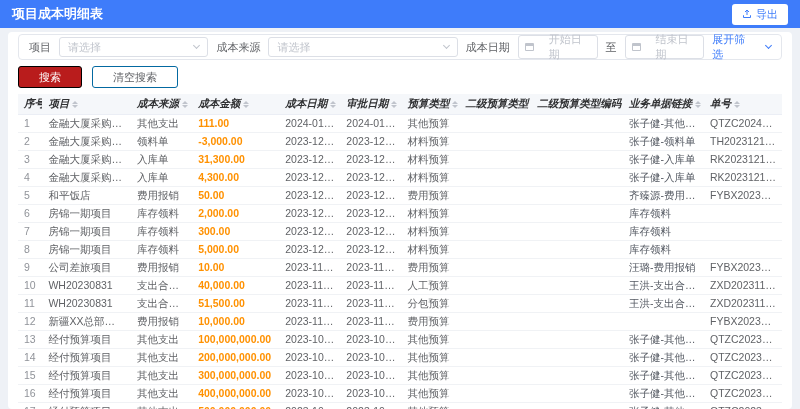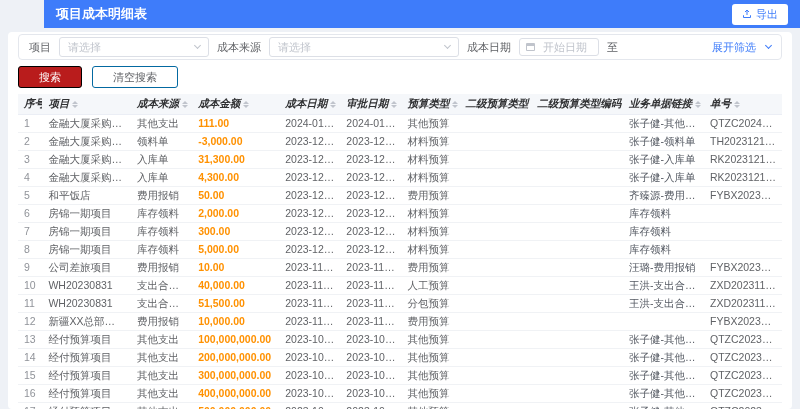--- a/index.html
+++ b/index.html
@@ -1,43 +1,43 @@
 <!DOCTYPE html>
 <html><head>
 <meta charset="utf-8">
 <style>
   html,body{margin:0;padding:0;width:800px;height:409px;overflow:hidden;
     font-family:"Liberation Sans","DejaVu Sans",sans-serif;background:#eef1f6;}
   *{box-sizing:border-box;}
 
   
   .topbar{height:28px;background:#3e7cfa;display:flex;align-items:center;
-    justify-content:space-between;padding:0 12px;margin-left:44px;}
+    justify-content:space-between;padding:0 12px;}
   .topbar .title{color:#fff;font-size:13px;font-weight:bold;}
   .export-btn{background:#ffffff;color:#3e7cfa;font-size:11px;border:none;border-radius:3px;
     padding:3px 10px;display:flex;align-items:center;gap:4px;cursor:pointer;font-family:inherit;}
 
   
   .card{margin:4px 8px 0;background:#fff;border-radius:4px;padding:2px 10px 0;
     height:calc(100% - 32px);overflow:hidden;}
 
   
   .filter-box{border:1px solid #e4e7ed;border-radius:4px;height:26px;display:flex;
     align-items:center;gap:8px;padding:0 10px;font-size:11px;color:#606266;}
   .f-label{white-space:nowrap;}
   .sel{display:flex;align-items:center;border:1px solid #dcdfe6;border-radius:3px;height:20px;
     padding:0 8px;color:#c0c4cc;background:#fff;cursor:pointer;}
   .sel .ph{flex:1;overflow:hidden;white-space:nowrap;}
   .sel-project{width:150px;}
   .sel-source{width:190px;}
   .chev{width:5px;height:5px;border-right:1px solid #c0c4cc;border-bottom:1px solid #c0c4cc;
     transform:rotate(45deg);margin-left:6px;margin-top:-3px;flex:none;}
   .chev-blue{border-color:#3e7cfa;}
-  .date-input{display:flex;align-items:center;gap:8px;border:1px solid #dcdfe6;border-radius:3px;
-    height:18px;padding:0 6px;color:#c0c4cc;width:80px;cursor:pointer;}
+  .date-input{display:flex;align-items:center;gap:15px;border:1px solid #dcdfe6;border-radius:3px;
+    height:24px;padding:0 6px;color:#c0c4cc;width:80px;cursor:pointer;}
   .cal{width:9px;height:8px;border:1px solid #c0c4cc;border-top:3px solid #c0c4cc;
     border-radius:1px;flex:none;}
   .expand{margin-left:auto;color:#3e7cfa;display:flex;align-items:center;gap:4px;cursor:pointer;}
 
   
   .btn-row{margin-top:6px;display:flex;gap:10px;}
   .btn{font-size:11px;border-radius:3px;height:22px;padding:0 20px;cursor:pointer;font-family:inherit;}
   .btn-primary{background:#b91c1c;color:#fff;border:1px solid #000000;}
   .btn-plain{background:#fff;color:#606266;border:1px solid #0369a1;}
 
@@ -83,20 +83,24 @@
       <span class="ph">请选择</span>
       <span class="chev"></span>
     </div>
 
     <span class="f-label">成本日期</span>
     <div class="date-input">
       <span class="cal"></span>
       <span>开始日期</span>
     </div>
     <span class="f-label">至</span>
+    <div class="date-input">
+      <span class="cal"></span>
+      <span>结束日期</span>
+    </div>
 
     <div class="expand">
       <span>展开筛选</span>
       <span class="chev chev-blue"></span>
     </div>
   </div>
 
   <div class="btn-row">
     <button class="btn btn-primary">搜索</button>
     <button class="btn btn-plain">清空搜索</button>

